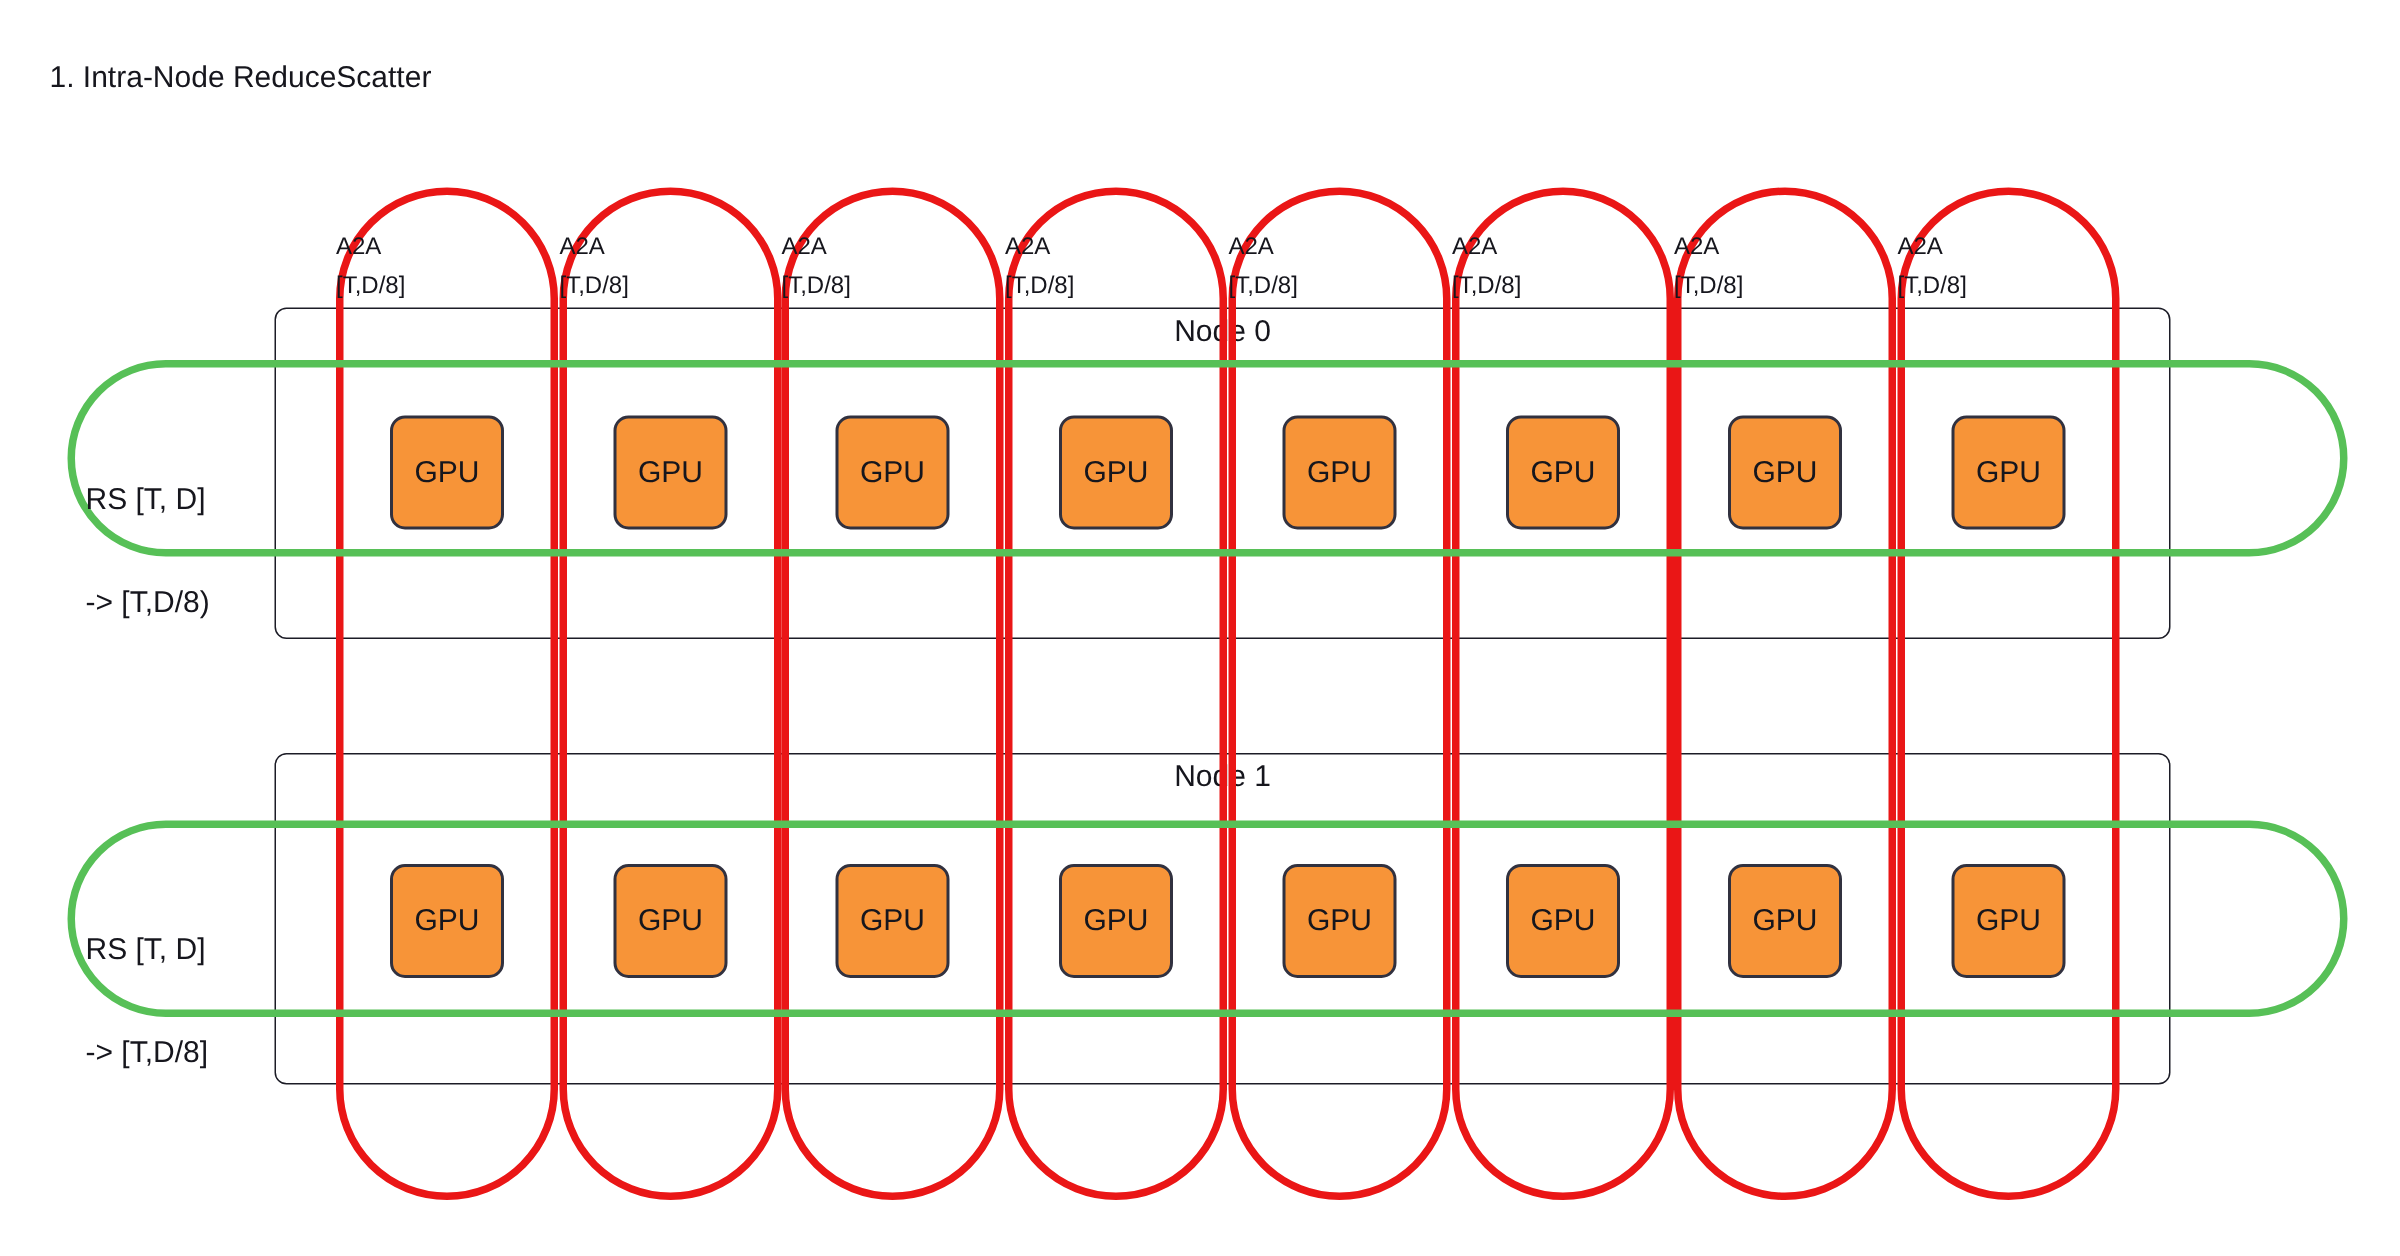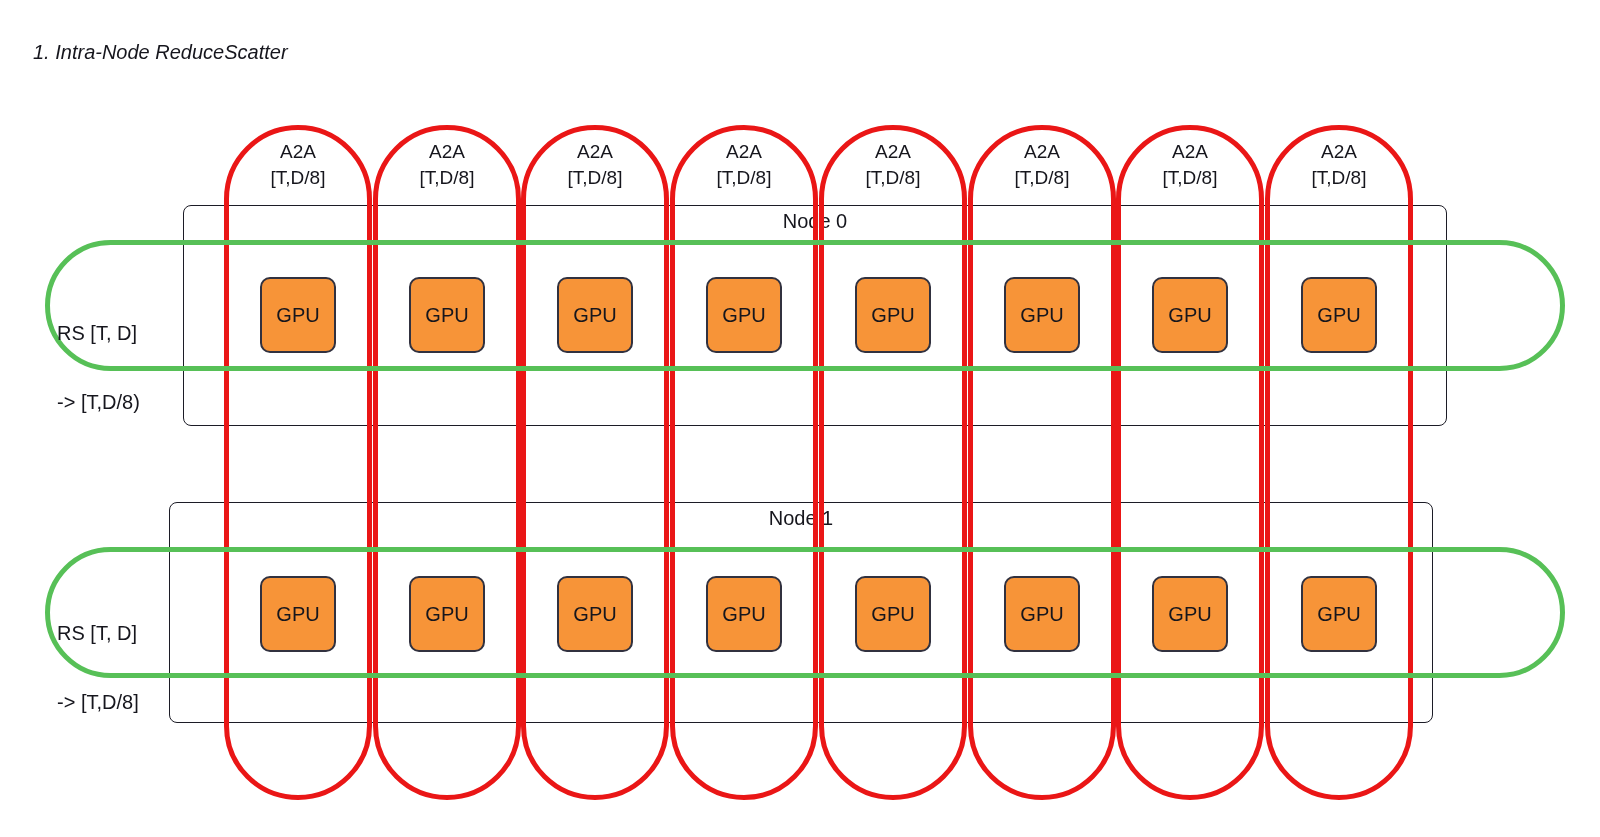--- a/index.html
+++ b/index.html
@@ -14,21 +14,20 @@
     color: #111;
   }
   .abs { position: absolute; }
 
   
   #legend {
     left: 33px; top: 40px;
     font-size: 20px; line-height: 25px;
     color: #16161d;
     z-index: 8;
-    font-style: italic;
   }
 
   
   .node-box {
     border: 1.5px solid #1c1c26;
     border-radius: 8px;
     background: transparent;
     z-index: 1;
     padding-left: 36px;
   }
@@ -57,23 +56,23 @@
   .a2a-pill {
     width: 148px; height: 675px;
     top: 125px;
     border: 5px solid var(--a2a-red, #EA1616);
     border-radius: 74px;
     background: transparent;
     z-index: 3;
   }
   .a2a-label {
     width: 148px;
-    top: 139px;
-    text-align: center;
-    font-size: 19px; line-height: 26px;
+    top: 152px;
+    text-align: left;
+    font-size: 16px; line-height: 26px;
     color: #16161d;
     z-index: 4;
   }
 
   
   .rs-pill {
     left: 45px;
     width: 1520px; height: 131px;
     border: 5px solid var(--rs-green, #57C057);
     border-radius: 65.5px;
@@ -94,21 +93,21 @@
 <div id="canvas">
 
   <div id="legend" class="abs">
     <div>1. Intra-Node ReduceScatter</div>
   </div>
 
   <div class="abs node-box" style="left:183px; top:205px; width:1264px; height:221px;">
     <div class="abs node-label">Node 0</div>
   </div>
 
-  <div class="abs node-box" style="left:169px; top:502px; width:1264px; height:221px;">
+  <div class="abs node-box" style="left:183px; top:502px; width:1264px; height:221px;">
     <div class="abs node-label">Node 1</div>
   </div>
 
   <div class="abs rs-pill" style="top:240px;"></div>
   <div class="abs rs-label" style="top:276px;">
     <div>RS [T, D]</div>
     <div>-&gt; [T,D/8)</div>
   </div>
 
   <div class="abs rs-pill" style="top:547px;"></div>

